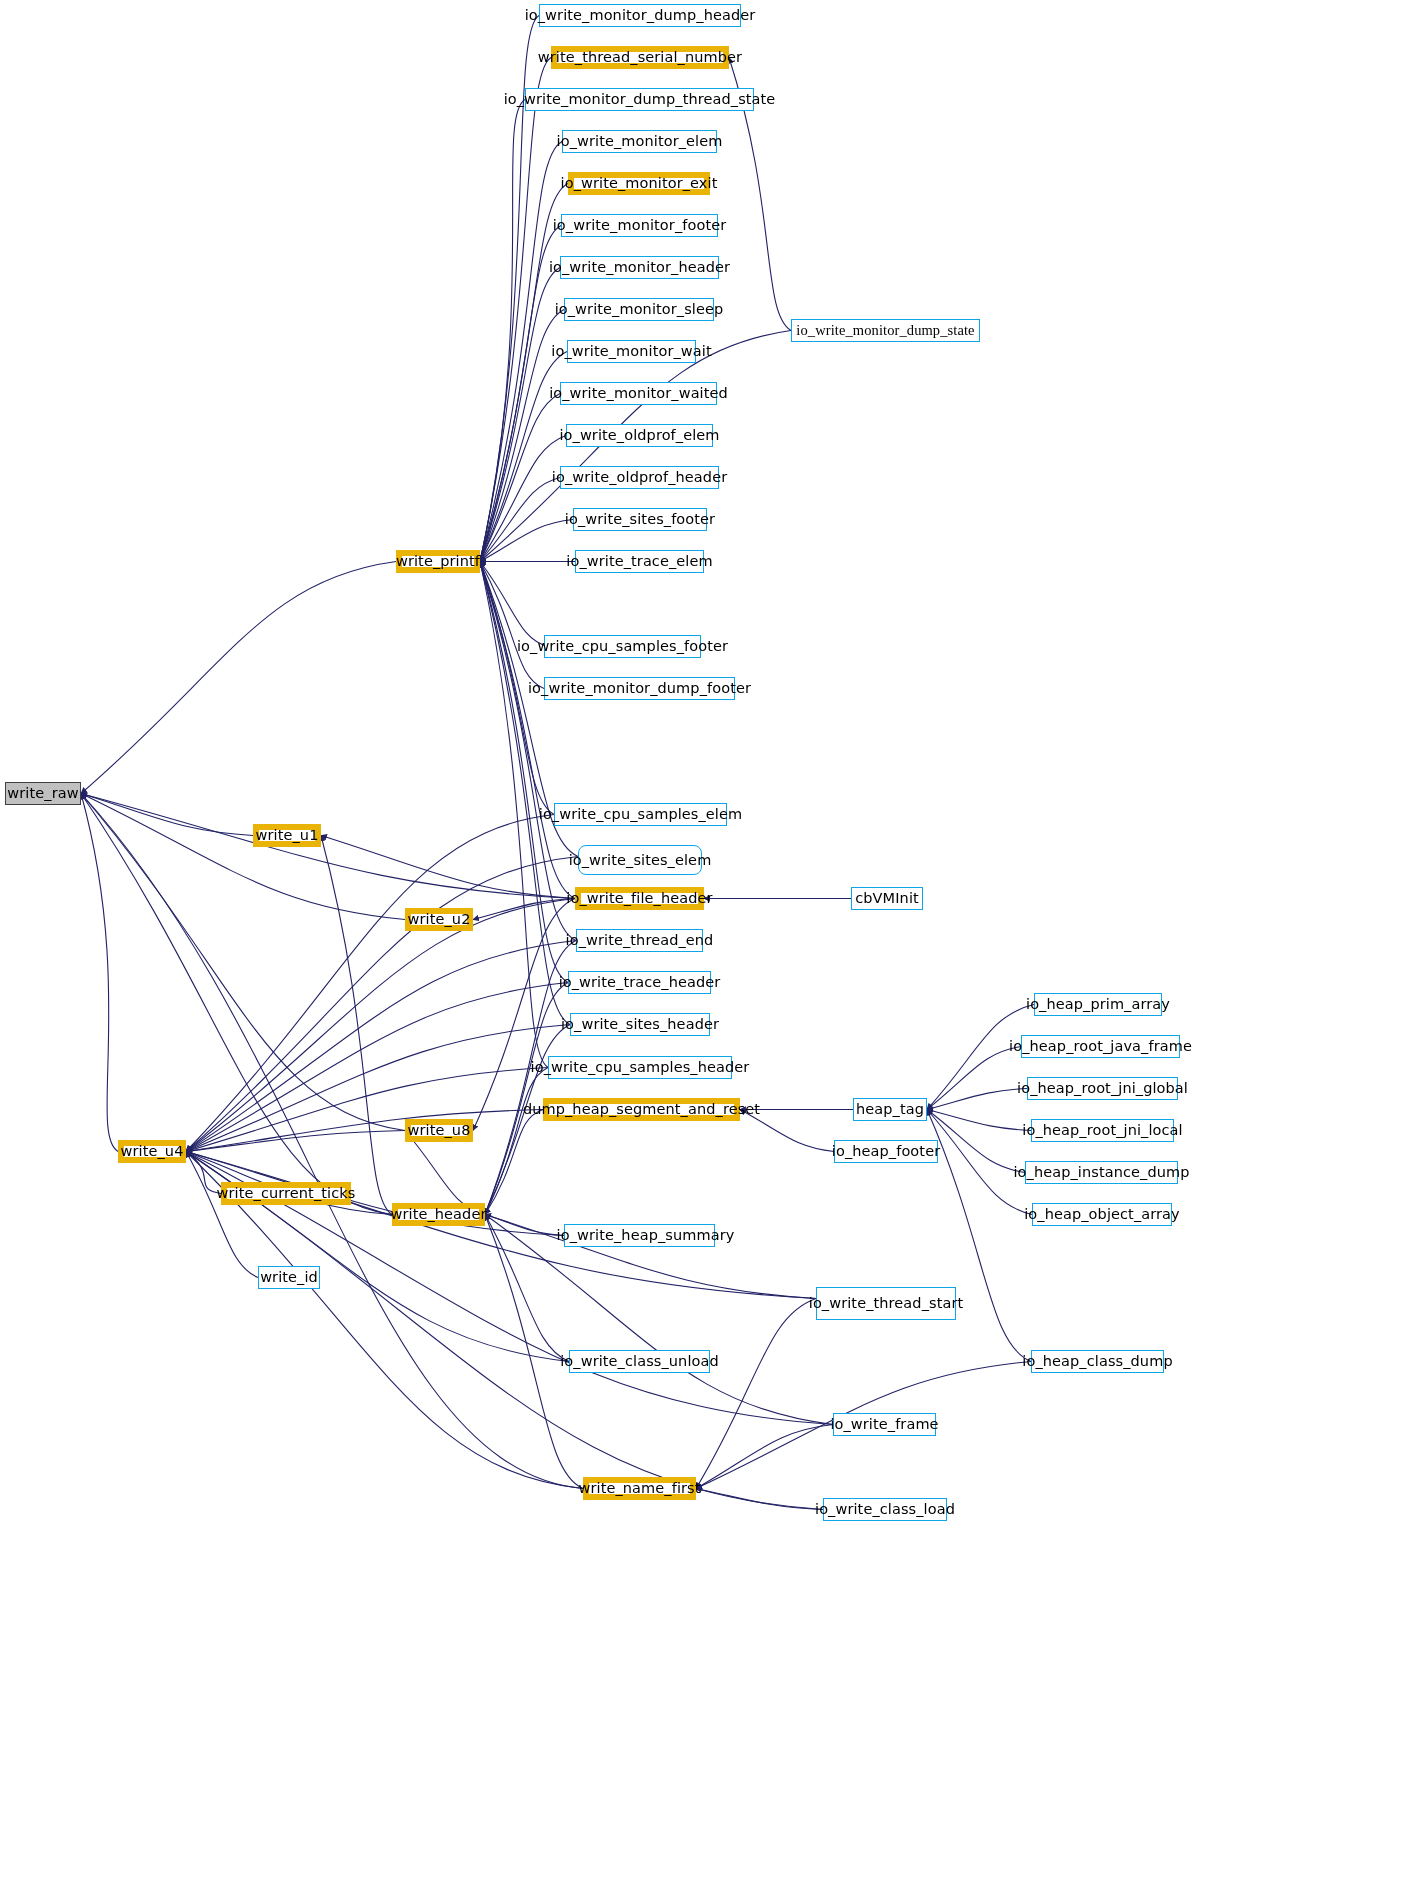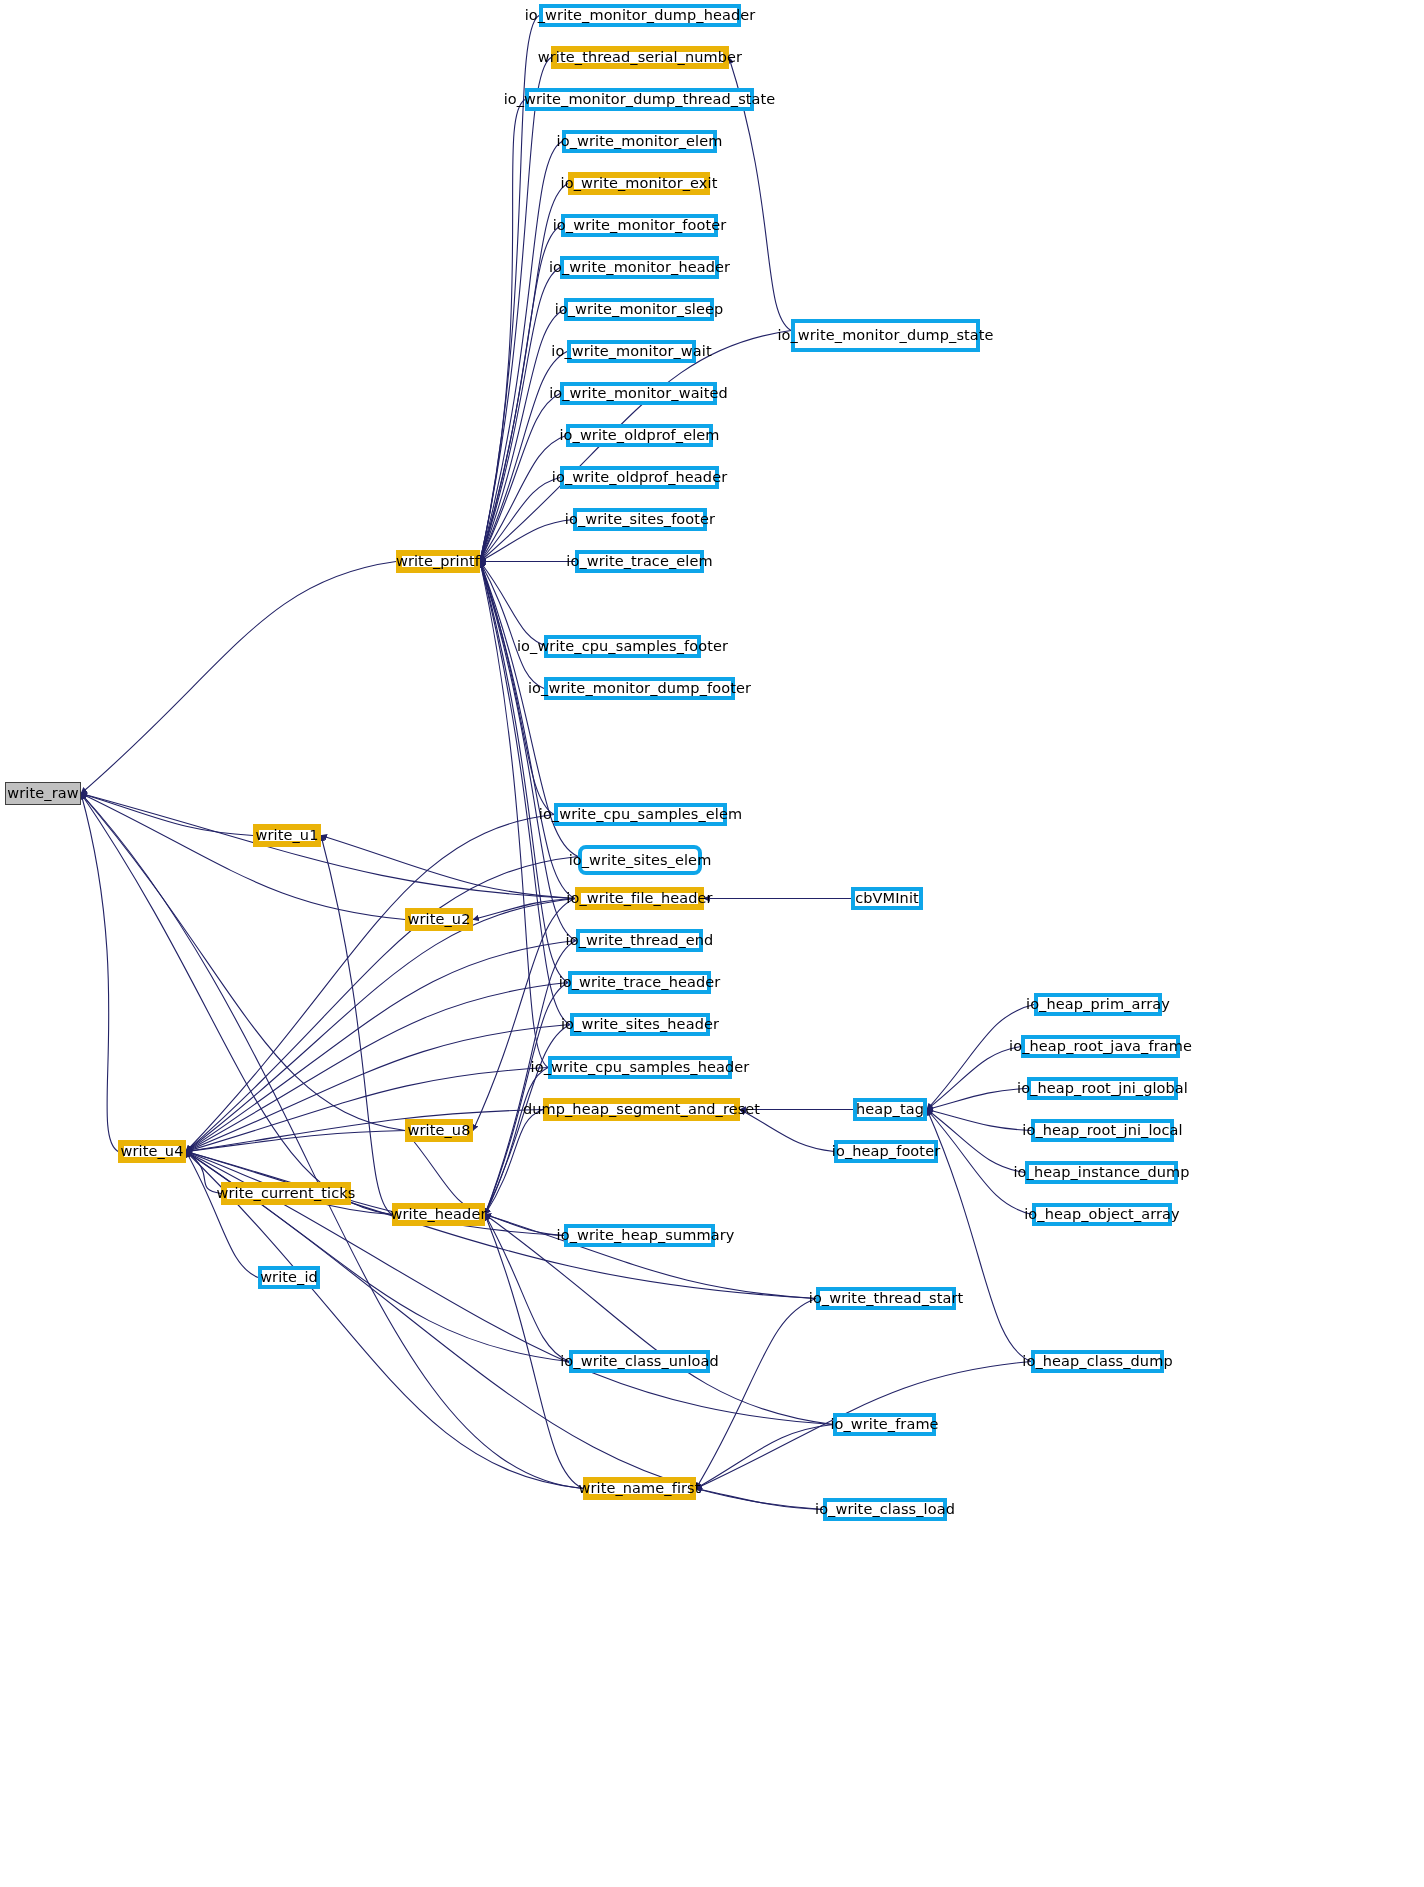--- a/index.html
+++ b/index.html
@@ -25,21 +25,21 @@
     height: 1887px;
     pointer-events: none;
   }
   .node {
     position: absolute;
     box-sizing: border-box;
     display: flex;
     align-items: center;
     justify-content: center;
     background: #ffffff;
-    border: 4px solid #0ea5e9;
+    border: 1px solid #0ea5e9;
     color: #000000;
     font-size: 14.5px;
     line-height: 1;
     white-space: nowrap;
     letter-spacing: 0.1px;
     z-index: 5;
   }
   .node.defined {
     border: 6px solid #eab308;
   }
@@ -149,21 +149,21 @@
       <div class="node defined" style="left: 568px; top: 172px; width: 142px; height: 23px;">io_write_monitor_exit</div>
       <div class="node" style="left: 561px; top: 214px; width: 157px; height: 23px;">io_write_monitor_footer</div>
       <div class="node" style="left: 560px; top: 256px; width: 159px; height: 23px;">io_write_monitor_header</div>
       <div class="node" style="left: 564px; top: 298px; width: 150px; height: 23px;">io_write_monitor_sleep</div>
       <div class="node" style="left: 567px; top: 340px; width: 129px; height: 23px;">io_write_monitor_wait</div>
       <div class="node" style="left: 560px; top: 382px; width: 157px; height: 23px;">io_write_monitor_waited</div>
       <div class="node" style="left: 566px; top: 424px; width: 147px; height: 23px;">io_write_oldprof_elem</div>
       <div class="node" style="left: 560px; top: 466px; width: 159px; height: 23px;">io_write_oldprof_header</div>
       <div class="node" style="left: 573px; top: 508px; width: 134px; height: 23px;">io_write_sites_footer</div>
       <div class="node" style="left: 575px; top: 550px; width: 129px; height: 23px;">io_write_trace_elem</div>
-      <div class="node" style="left: 791px; top: 319px; width: 189px; height: 33px;">io_write_monitor_dump_state</div>
+      <div class="node" style="left: 791px; top: 319px; width: 189px; height: 23px; font-family: Liberation Serif, serif;">io_write_monitor_dump_state</div>
       <div class="node defined" style="left: 396px; top: 550px; width: 84px; height: 23px;">write_printf</div>
       <div class="node" style="left: 544px; top: 635px; width: 157px; height: 23px;">io_write_cpu_samples_footer</div>
       <div class="node" style="left: 544px; top: 677px; width: 191px; height: 23px;">io_write_monitor_dump_footer</div>
       <div class="node current" style="left: 5px; top: 782px; width: 76px; height: 23px;">write_raw</div>
       <div class="node" style="left: 554px; top: 803px; width: 173px; height: 23px;">io_write_cpu_samples_elem</div>
       <div class="node defined" style="left: 253px; top: 824px; width: 68px; height: 23px;">write_u1</div>
       <div class="node" style="left: 578px; top: 845px; width: 124px; height: 30px; border-radius: 8px;">io_write_sites_elem</div>
       <div class="node defined" style="left: 575px; top: 887px; width: 129px; height: 23px;">io_write_file_header</div>
       <div class="node" style="left: 851px; top: 887px; width: 72px; height: 23px;">cbVMInit</div>
       <div class="node defined" style="left: 405px; top: 908px; width: 68px; height: 23px;">write_u2</div>
@@ -179,20 +179,20 @@
       <div class="node" style="left: 1031px; top: 1119px; width: 143px; height: 23px;">io_heap_root_jni_local</div>
       <div class="node defined" style="left: 405px; top: 1119px; width: 68px; height: 23px;">write_u8</div>
       <div class="node" style="left: 834px; top: 1140px; width: 104px; height: 23px;">io_heap_footer</div>
       <div class="node defined" style="left: 118px; top: 1140px; width: 68px; height: 23px;">write_u4</div>
       <div class="node" style="left: 1025px; top: 1161px; width: 153px; height: 23px;">io_heap_instance_dump</div>
       <div class="node defined" style="left: 221px; top: 1182px; width: 130px; height: 23px;">write_current_ticks</div>
       <div class="node" style="left: 1032px; top: 1203px; width: 140px; height: 23px;">io_heap_object_array</div>
       <div class="node defined" style="left: 392px; top: 1203px; width: 93px; height: 23px;">write_header</div>
       <div class="node" style="left: 564px; top: 1224px; width: 151px; height: 23px; padding-left: 12px;">io_write_heap_summary</div>
       <div class="node" style="left: 258px; top: 1266px; width: 62px; height: 23px;">write_id</div>
-      <div class="node" style="left: 816px; top: 1287px; width: 140px; height: 23px;">io_write_thread_start</div>
+      <div class="node" style="left: 816px; top: 1287px; width: 140px; height: 33px;">io_write_thread_start</div>
       <div class="node" style="left: 569px; top: 1350px; width: 141px; height: 23px;">io_write_class_unload</div>
       <div class="node" style="left: 1031px; top: 1350px; width: 133px; height: 23px;">io_heap_class_dump</div>
       <div class="node" style="left: 833px; top: 1413px; width: 103px; height: 23px;">io_write_frame</div>
       <div class="node defined" style="left: 583px; top: 1477px; width: 113px; height: 23px;">write_name_first</div>
       <div class="node" style="left: 823px; top: 1498px; width: 124px; height: 23px;">io_write_class_load</div>
     </div>
 </div>
 
 </body></html>

